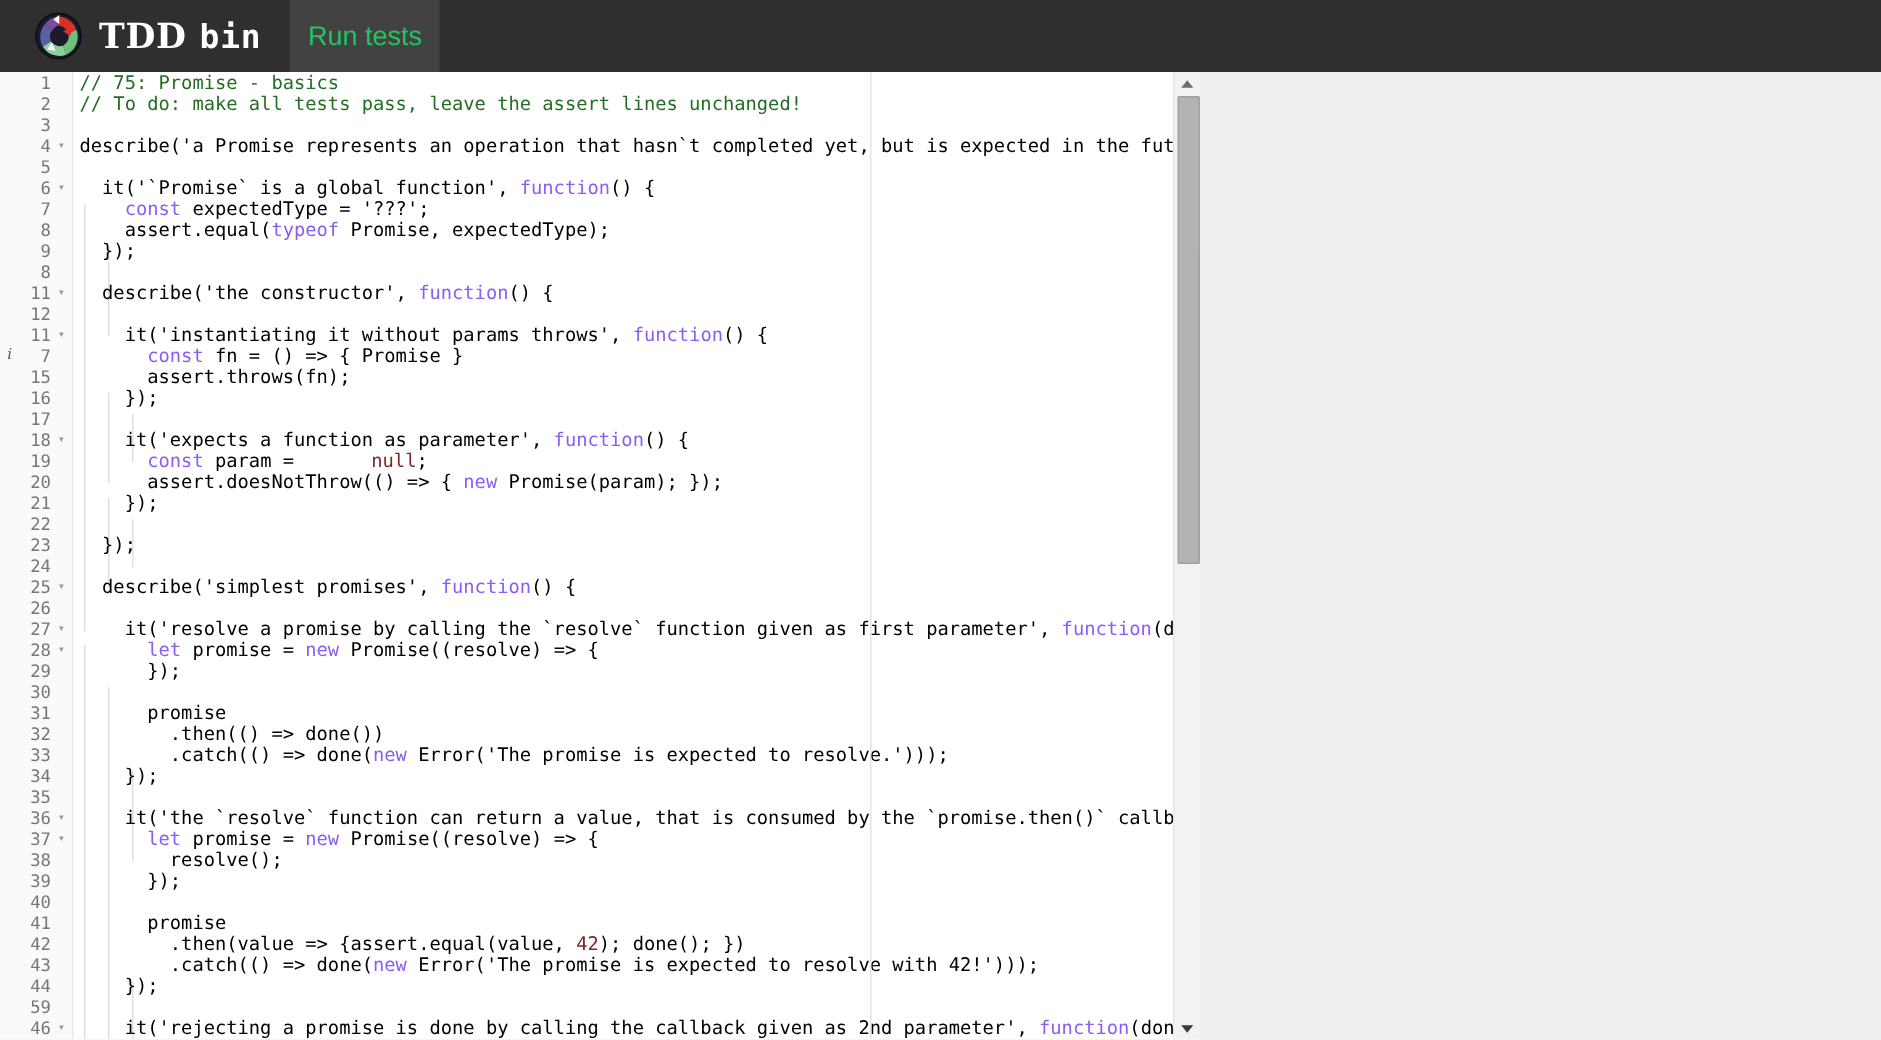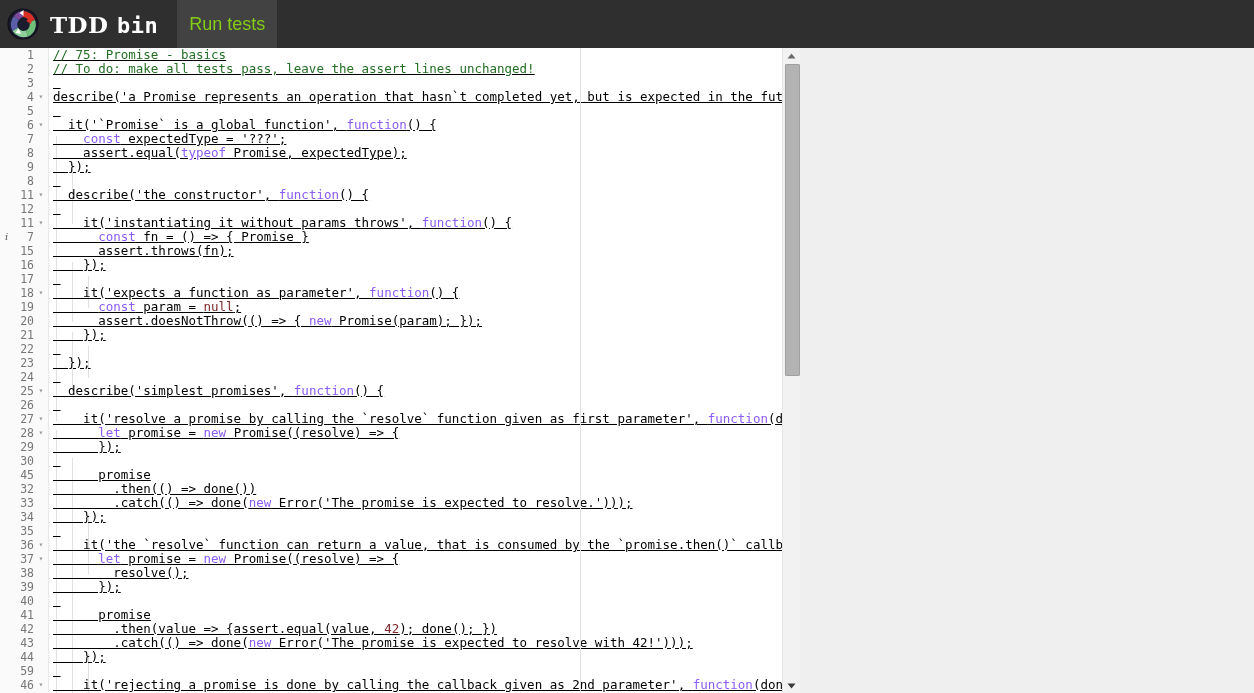--- a/index.html
+++ b/index.html
@@ -17,21 +17,21 @@
     position: relative;
     height: 48px;
     background: #2f2f2f;
     display: flex;
     align-items: stretch;
     overflow: hidden;
   }
   #brand {
     display: flex;
     align-items: center;
-    padding-left: 6px;
+    padding-left: 22px;
     padding-right: 18px;
   }
   #logo {
     width: 34px;
     height: 34px;
     flex: 0 0 34px;
     margin-right: 10px;
   }
   #brand-title {
     font-family: "DejaVu Serif", "Liberation Serif", serif;
@@ -45,21 +45,21 @@
     font-family: "DejaVu Sans Mono", "Liberation Mono", monospace;
     font-size: 22px;
     font-weight: bold;
     color: #ffffff;
   }
   .nav-btn {
     display: flex;
     align-items: center;
     padding: 0 12px;
     font-size: 18px;
-    color: #84cc16;
+    color: #22c55e;
     background: #424242;
     border-left: 1px solid #2f2f2f;
     border-right: 1px solid #2f2f2f;
     cursor: pointer;
     white-space: nowrap;
     user-select: none;
   }
 
   
   #editor-wrap {
@@ -148,28 +148,27 @@
     padding-left: 4px;
     z-index: 1;
     white-space: pre;
     overflow: hidden;
   }
   .cline {
     height: 14px;
     line-height: 14px;
     white-space: pre;
     color: #000000;
-    text-decoration: underline;
   }
 
   
   .tk-comment { color: #236e24; }
   .tk-kw      { color: #8b5cf6; }
   .tk-num     { color: #7d2727; }
-  .tk-atom    { color: #7d2727; }
+  .tk-atom    { color: #7d2727; margin-left: 44px; }
   .tk-plain   { color: #000000; }
 
   
   .guide {
     position: absolute;
     width: 1px;
     background: #e0e0e0;
     z-index: 0;
   }
 
@@ -285,21 +284,21 @@
         <div class="gline"><span>21</span></div>
         <div class="gline"><span>22</span></div>
         <div class="gline"><span>23</span></div>
         <div class="gline"><span>24</span></div>
         <div class="gline"><span>25</span><span class="fold">▾</span></div>
         <div class="gline"><span>26</span></div>
         <div class="gline"><span>27</span><span class="fold">▾</span></div>
         <div class="gline"><span>28</span><span class="fold">▾</span></div>
         <div class="gline"><span>29</span></div>
         <div class="gline"><span>30</span></div>
-        <div class="gline"><span>45</span></div>
+        <div class="gline"><span>31</span></div>
         <div class="gline"><span>32</span></div>
         <div class="gline"><span>33</span></div>
         <div class="gline"><span>34</span></div>
         <div class="gline"><span>35</span></div>
         <div class="gline"><span>36</span><span class="fold">▾</span></div>
         <div class="gline"><span>37</span><span class="fold">▾</span></div>
         <div class="gline"><span>38</span></div>
         <div class="gline"><span>39</span></div>
         <div class="gline"><span>40</span></div>
         <div class="gline"><span>41</span></div>

